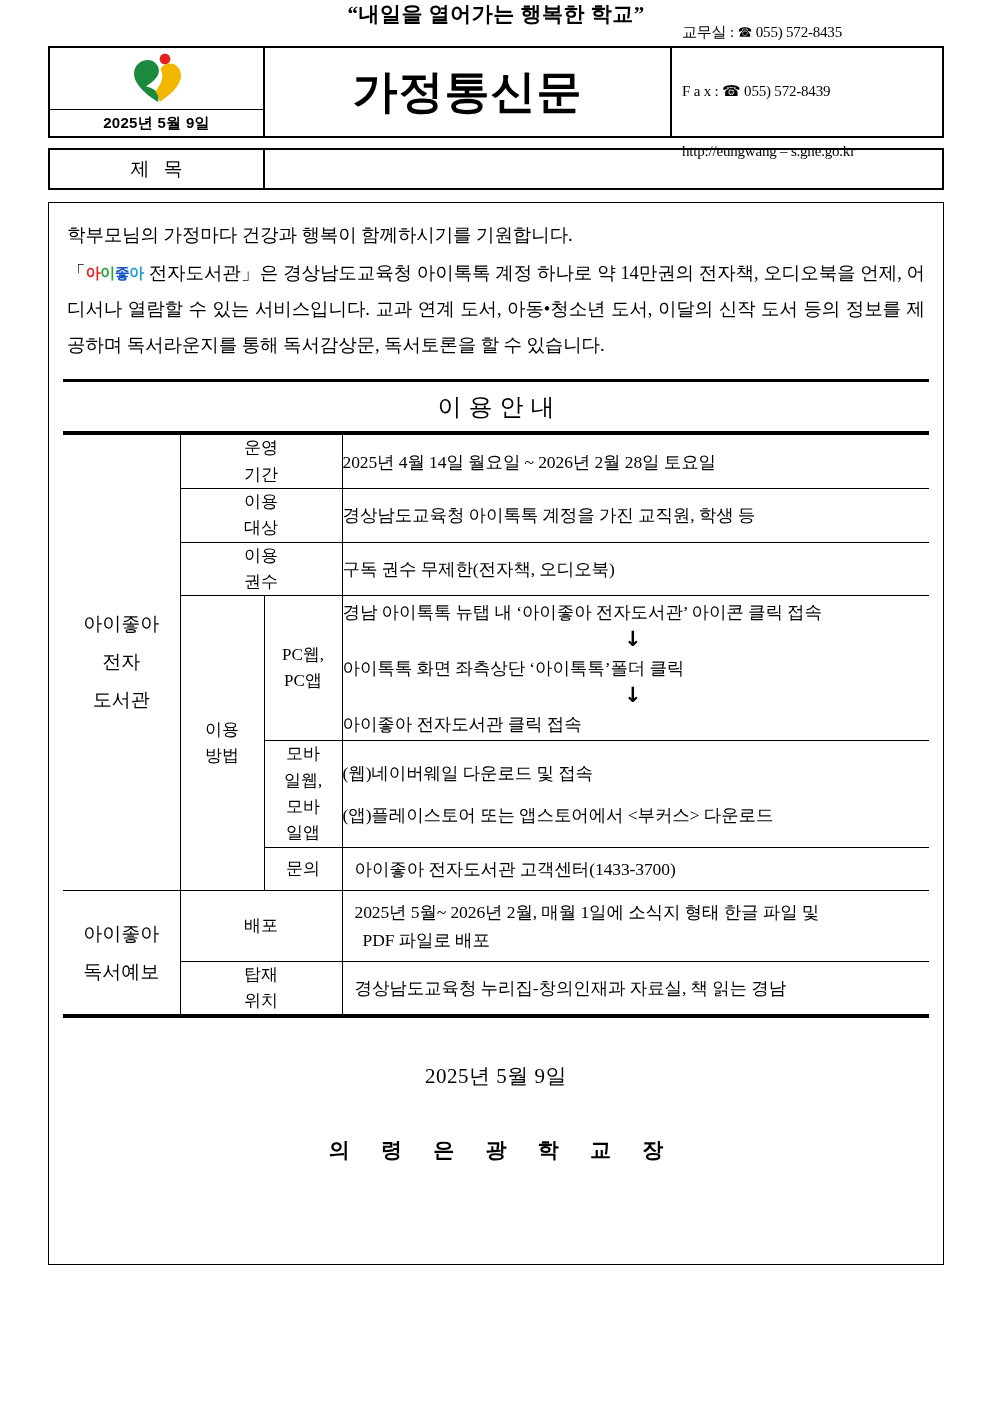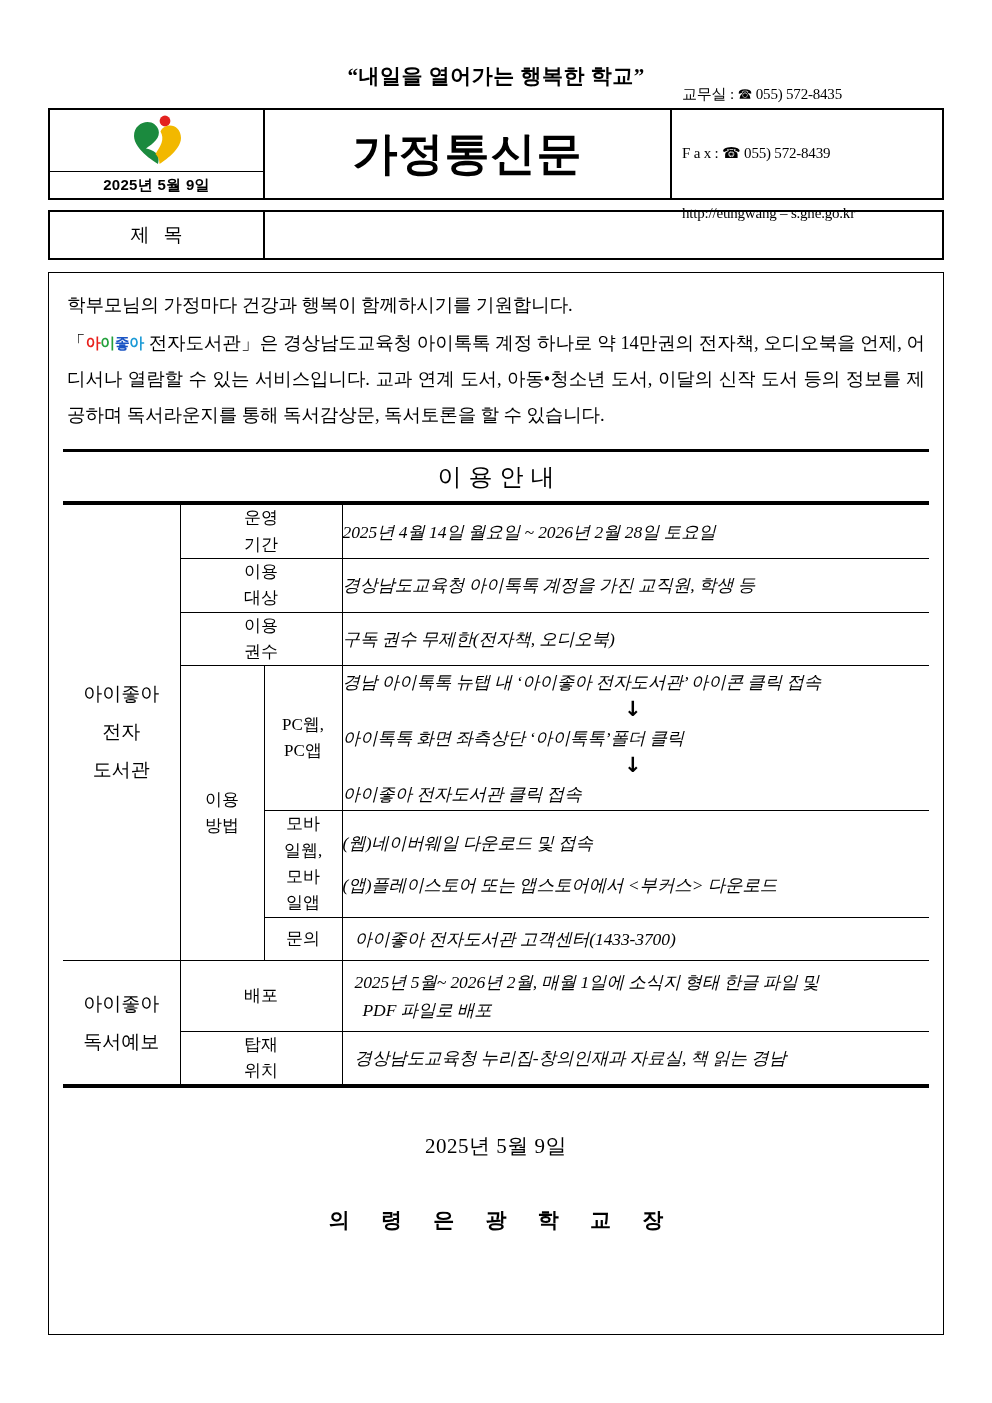--- a/index.html
+++ b/index.html
@@ -23,21 +23,20 @@
     padding: 0;
     position: relative;
   }
 
   
   .slogan {
     text-align: center;
     font-size: 21px;
     font-weight: bold;
     letter-spacing: 0.5px;
-    padding-top: 62px;
     padding-bottom: 18px;
   }
 
   
   .masthead {
     margin: 0 48px;
     border: 2.5px solid #000;
     box-sizing: border-box;
     display: flex;
     height: 92px;
@@ -92,21 +91,21 @@
     gap: 36px;
   }
   .mast-right span { white-space: nowrap; }
 
   
   .subject {
     margin: 10px 48px 0 48px;
     border: 2.5px solid #000;
     box-sizing: border-box;
     display: flex;
-    height: 50px;
+    height: 42px;
   }
   .subj-label {
     width: 215px;
     border-right: 2px solid #000;
     display: flex;
     align-items: center;
     justify-content: center;
     font-size: 19px;
     letter-spacing: 14px;
     text-indent: 14px;
@@ -201,21 +200,20 @@
     font-size: 17px;
     line-height: 1.55;
     padding: 4px 0;
   }
   .val-cell {
     padding: 10px 0 10px 12px;
     font-size: 17.5px;
     line-height: 1.6;
     letter-spacing: -0.1px;
     border-right: none !important;
-    font-style: italic;
   }
   .val-cell.tight { padding: 7px 0 7px 12px; }
 
   .steps { text-align: left; padding-left: 6px; }
   .steps .step {
     padding: 2px 0 2px 0;
     font-size: 17.5px;
   }
   .steps .arrow {
     text-align: center;

